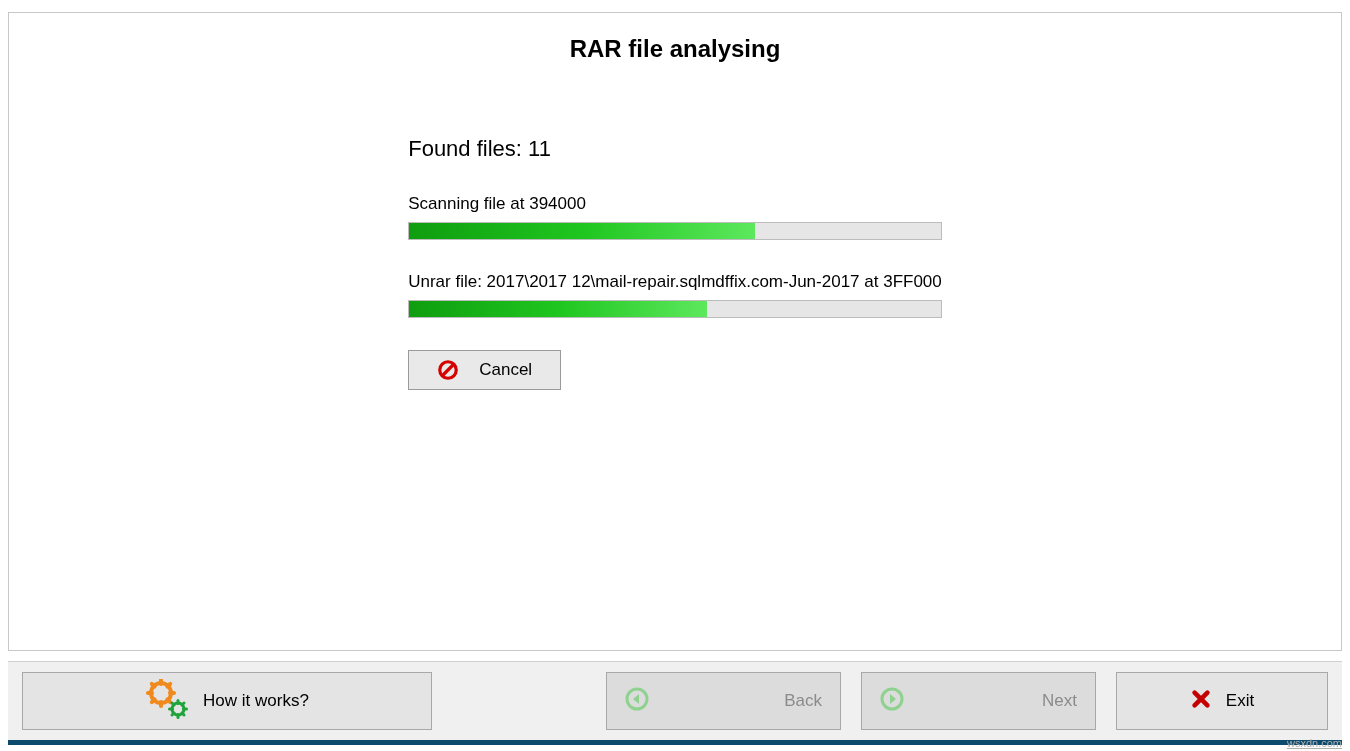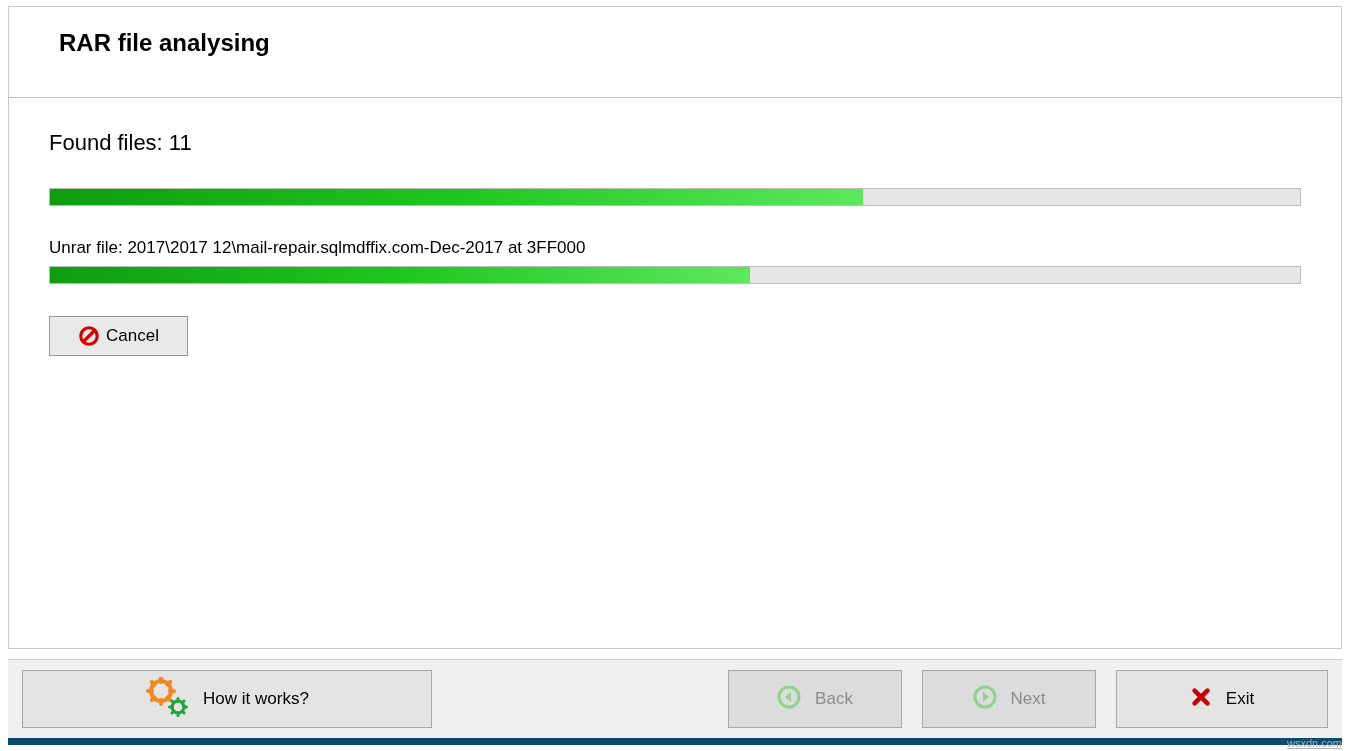--- a/index.html
+++ b/index.html
@@ -8,25 +8,26 @@
       background: #ffffff;
       width: 1350px;
       height: 751px;
       display: flex;
       flex-direction: column;
       overflow: hidden;
     }
     .main-panel {
       flex: 1;
       border: 1px solid #c8c8c8;
-      margin: 6px 8px 0 8px;
+      margin: 12px 8px 0 8px;
       background: #ffffff;
       padding: 0;
       display: flex;
       flex-direction: column;
+      align-items: center;
     }
     .header-area {
       padding: 22px 50px 18px 50px;
     }
     .page-title {
       font-size: 24px;
       font-weight: bold;
       color: #000000;
       margin-bottom: 22px;
     }
@@ -71,34 +72,34 @@
       animation: shimmer 2s linear infinite;
     }
     @keyframes shimmer {
       0% { background-position: 200% 0; }
       100% { background-position: -200% 0; }
     }
     .cancel-btn {
       display: inline-flex;
       align-items: center;
       justify-content: center;
-      gap: 6px;
+      gap: 20px;
       background: #e9e9e9;
       border: 1px solid #9a9a9a;
       padding: 8px 28px;
       font-size: 17px;
       color: #000000;
       cursor: pointer;
       font-family: inherit;
     }
     .prohibit-icon svg { display: block; }
     .footer {
       background: #f0f0f0;
       border-top: 1px solid #d0d0d0;
-      border-bottom: 7px solid #0c4a6e;
+      border-bottom: 5px solid #0c4a6e;
       padding: 10px 14px;
       display: flex;
       align-items: stretch;
       gap: 20px;
       margin: 10px 8px 6px 8px;
     }
     .footer-btn {
       display: inline-flex;
       align-items: center;
       justify-content: center;
@@ -115,21 +116,22 @@
       color: #8b8b8b;
       cursor: default;
       background: #dcdcdc;
     }
     .footer-btn.disabled svg circle.ring { stroke: #8fd28f; }
     .footer-btn.disabled svg path.arrow { fill: #8fd28f; }
     .how-btn {
       width: 410px;
     }
     .nav-btn {
-      width: 174px;
+      width: 235px;
+      justify-content: space-between;
     }
     .exit-btn {
       width: 212px;
       color: #000000;
     }
     .spacer { flex: 1; }
     .watermark {
       position: fixed;
       bottom: 2px;
       right: 8px;
@@ -145,27 +147,28 @@
 <div class="main-panel">
   <div class="header-area">
     <h1 class="page-title">RAR file analysing</h1>
   </div>
   <hr class="hr-line">
 
   <div class="content-area">
     <div class="status-line">Found files: 11</div>
 
     <div class="progress-group">
+      <div class="progress-label">Scanning file at 394000</div>
       <div class="progress-bar">
         <div class="progress-fill" style="width:65%"></div>
       </div>
     </div>
 
     <div class="progress-group">
-      <div class="progress-label">Unrar file: 2017\2017 12\mail-repair.sqlmdffix.com-Dec-2017 at 3FF000</div>
+      <div class="progress-label">Unrar file: 2017\2017 12\mail-repair.sqlmdffix.com-Jun-2017 at 3FF000</div>
       <div class="progress-bar">
         <div class="progress-fill" style="width:56%"></div>
       </div>
     </div>
 
     <button class="cancel-btn">
       <span class="prohibit-icon">
         <svg width="22" height="22" viewBox="0 0 24 24">
           <circle cx="12" cy="12" r="9" fill="none" stroke="#d60000" stroke-width="3.5"></circle>
           <line x1="6" y1="18" x2="18" y2="6" stroke="#d60000" stroke-width="3.5"></line>

